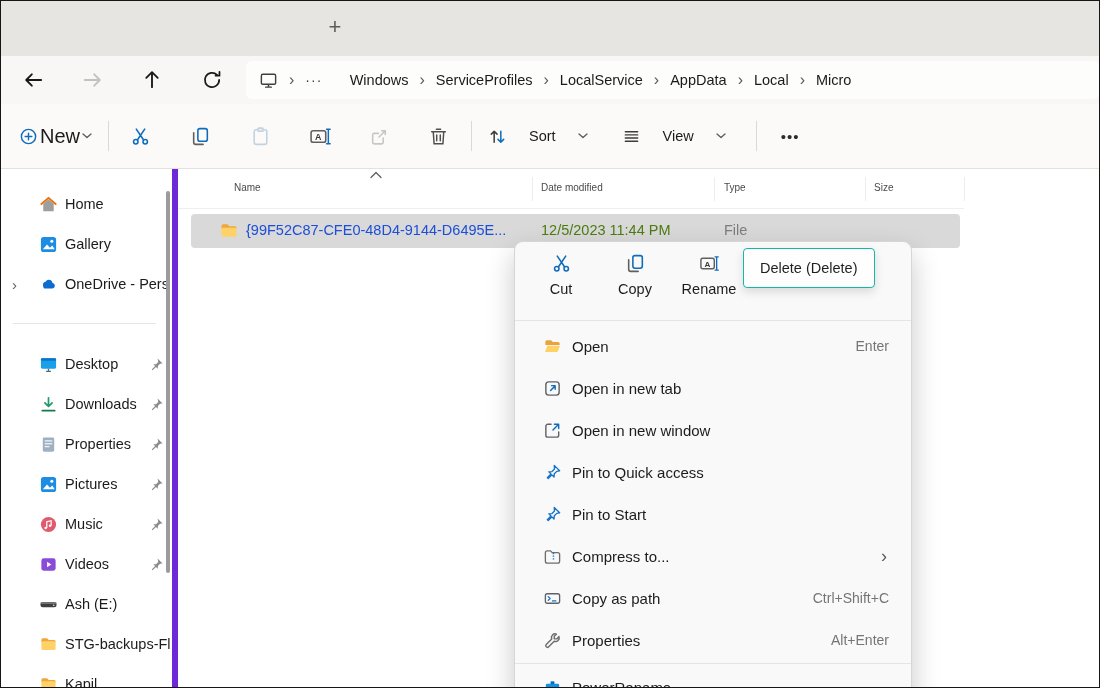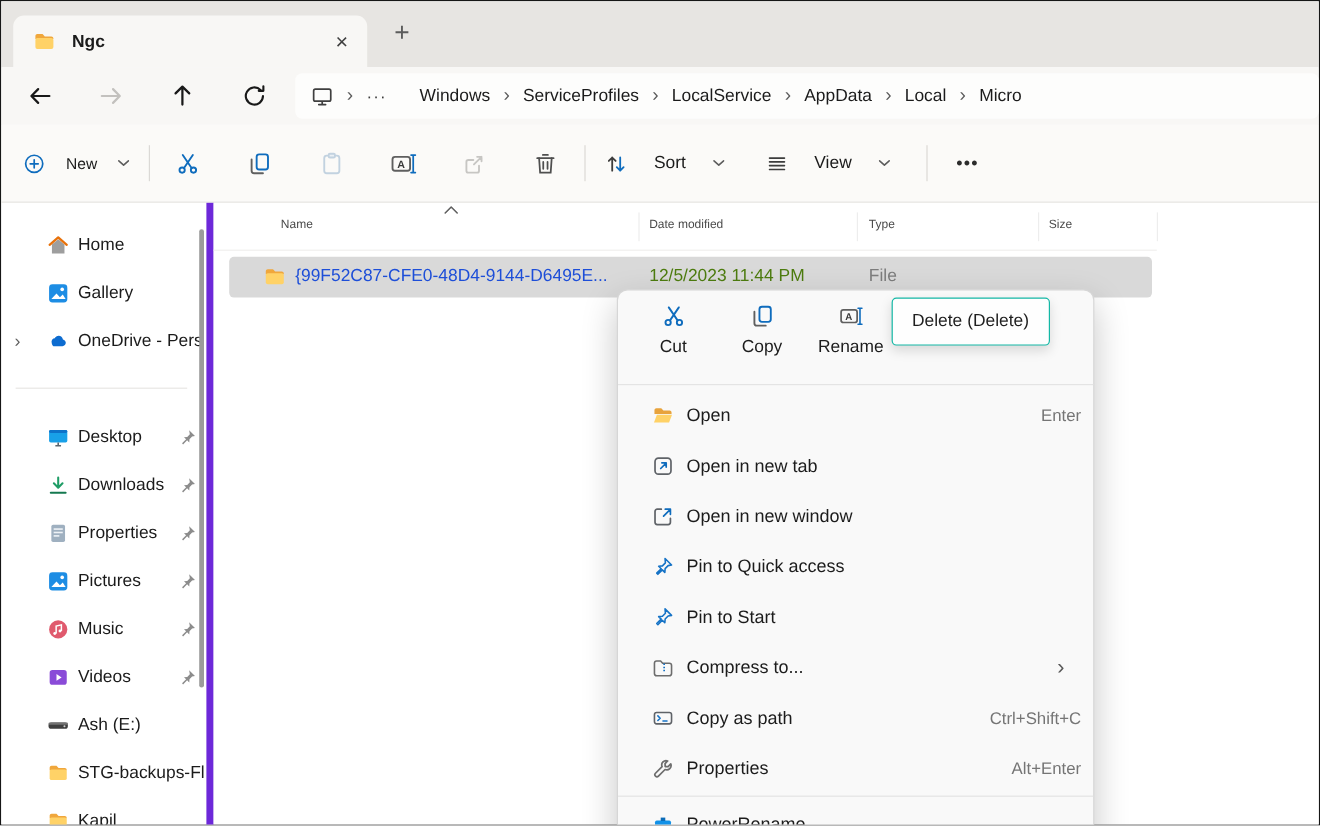--- a/index.html
+++ b/index.html
@@ -18,21 +18,21 @@
   .navbtn{position:absolute;top:13px;width:22px;height:22px;}
   .crumbbar{position:absolute;left:245px;top:5px;right:0;height:38px;background:#fdfdfc;
     border-radius:6px;display:flex;align-items:center;padding:0 13px;font-size:14.5px;
     white-space:nowrap;overflow:hidden;}
   .crumb-chev{color:#5a5a5a;font-size:16px;margin:0 11px;}
   .crumb{color:#25242 3;}
   .crumb-ellipsis{color:#3c3c3c;letter-spacing:1px;font-size:14px;}
   
   .toolbar{position:relative;height:64px;background:#fbfaf8;border-bottom:1px solid #e3e1de;
     display:flex;align-items:center;}
-  .new-btn{margin-left:18px;display:flex;align-items:center;gap:17px;font-size:13px;}
+  .new-btn{margin-left:18px;display:flex;align-items:center;gap:2px;font-size:20px;}
   .tb-sep{width:1px;height:30px;background:#dbd9d6;}
   .tb-icon{width:40px;height:40px;display:flex;align-items:center;justify-content:center;}
   .dim{opacity:.45;}
   .tb-text{display:flex;align-items:center;gap:22px;font-size:14.5px;}
   
   .main{display:flex;height:520px;}
   .sidebar{position:relative;width:177px;box-sizing:border-box;border-right:6px solid #6d28d9;
     padding-top:15px;background:#fff;}
   .side-item{position:relative;height:40px;display:flex;align-items:center;padding-left:64px;
     font-size:14.5px;white-space:nowrap;overflow:hidden;}
@@ -66,38 +66,30 @@
   .cmd{position:absolute;top:11px;width:64px;display:flex;flex-direction:column;align-items:center;gap:7px;
     font-size:14.5px;color:#1c1c1c;}
   .cmd svg{width:21px;height:21px;}
   .delete-box{position:absolute;left:234px;top:6px;width:78px;height:66px;border:4px solid #3c4ac1;
     border-radius:2px;display:flex;flex-direction:column;align-items:center;justify-content:center;gap:6px;
     font-size:14.5px;box-sizing:border-box;}
   .mlist{padding-top:4px;}
   .mitem{position:relative;height:42px;display:flex;align-items:center;padding-left:57px;
     font-size:15px;color:#1c1c1c;}
   .mitem .mic{position:absolute;left:28px;width:19px;height:19px;}
-  .mitem .short{position:absolute;right:10px;font-size:14px;color:#757575;text-align:right;}
+  .mitem .short{position:absolute;right:22px;font-size:14px;color:#757575;text-align:right;}
   .mitem .subchev{position:absolute;right:24px;font-size:18px;color:#5a5a5a;}
   .menu-sep{height:1px;background:#e4e4e4;margin:2px 0;}
 </style>
 </head>
 <body>
 
 <div class="window">
 
   <div class="tabbar">
-    <div class="tab">
-      <svg viewBox="0 0 24 24" width="20" height="20">
-          <path d="M3 6c0-1.1.9-2 2-2h5.2l2.2 2.4H19c1.1 0 2 .9 2 2V9H3z" fill="#f0a73c"></path>
-          <rect x="3" y="8" width="18" height="11" rx="2" fill="#ffd267"></rect>
-        </svg>
-      <span class="tab-title">Ngc</span>
-      <span class="tab-close">×</span>
-    </div>
     <div class="newtab">+</div>
   </div>
 
   <div class="addressbar">
     <svg class="navbtn" style="left:22px" viewBox="0 0 20 20" fill="none" stroke="#191919" stroke-width="1.7" stroke-linecap="round" stroke-linejoin="round">
         <path d="M16.5 10h-13M8 4.8 2.9 10 8 15.2"></path>
       </svg>
     <svg class="navbtn" style="left:80px" viewBox="0 0 20 20" fill="none" stroke="#c3c1be" stroke-width="1.7" stroke-linecap="round" stroke-linejoin="round">
         <path d="M3.5 10h13M12 4.8 17.1 10 12 15.2"></path>
       </svg>

